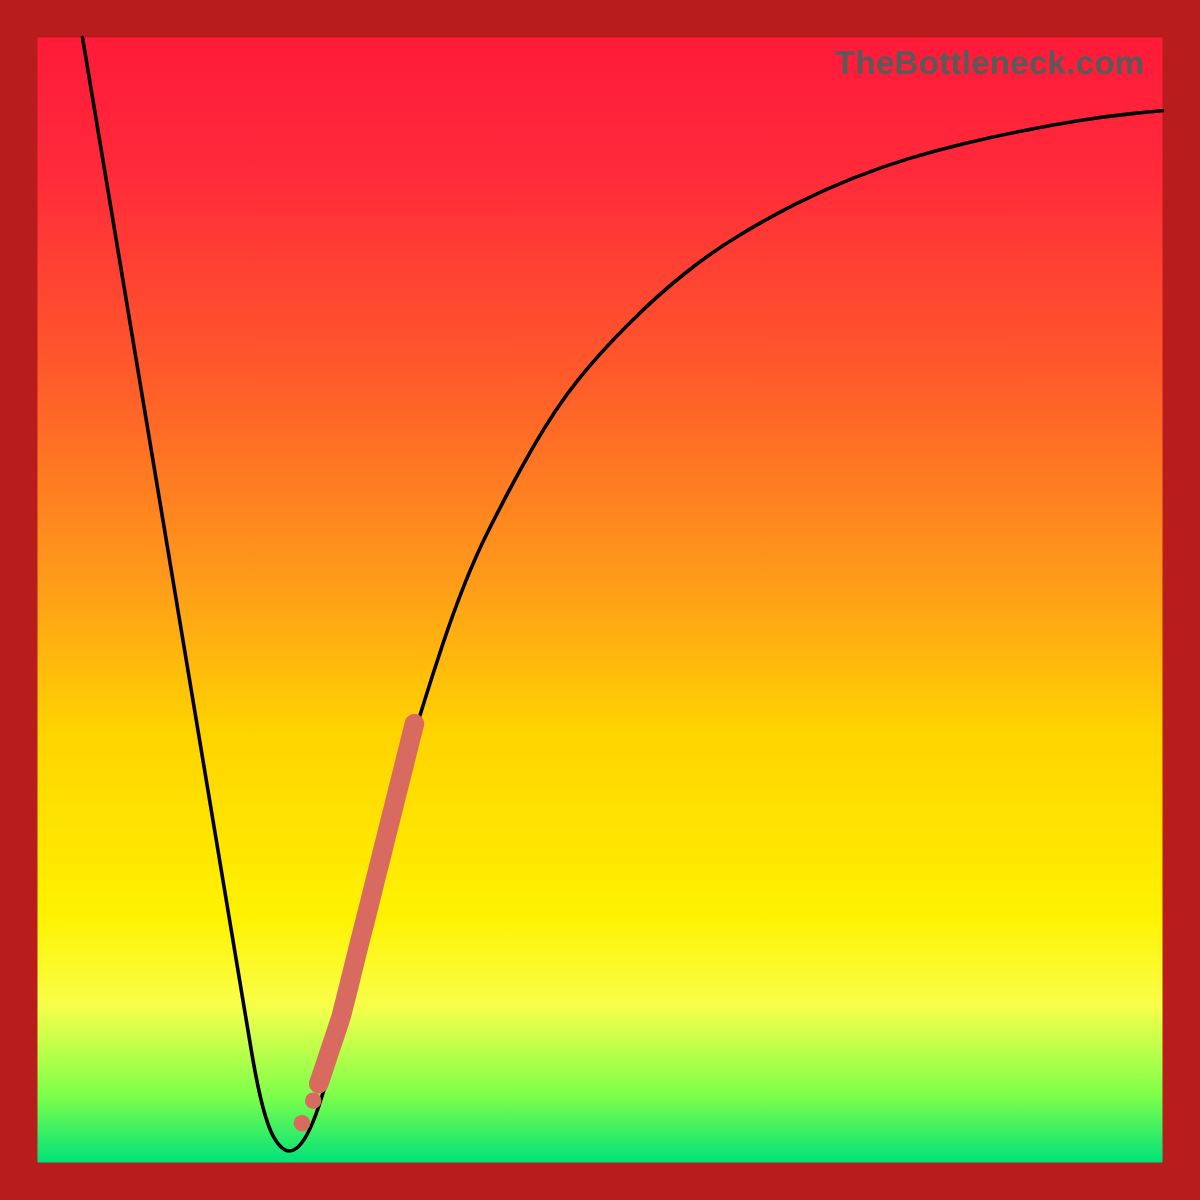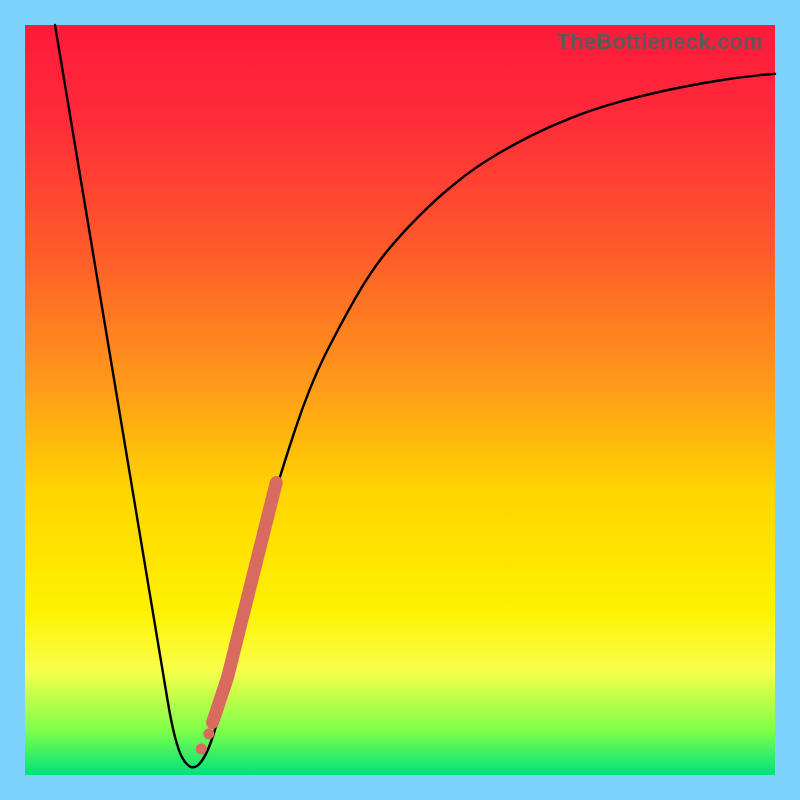--- a/index.html
+++ b/index.html
@@ -8,21 +8,21 @@
     width: 800px;
     height: 800px;
     overflow: hidden;
     background: #000;
     font-family: Arial, Helvetica, sans-serif;
   }
   .frame {
     position: relative;
     width: 800px;
     height: 800px;
-    background: #7dd3fc;
+    background: #b91c1c;
   }
   .plot {
     position: absolute;
     left: 25px;
     top: 25px;
     width: 750px;
     height: 750px;
     background: linear-gradient(to bottom,
       #ff1a3a 0%,
       #ff2a3a 12%,

